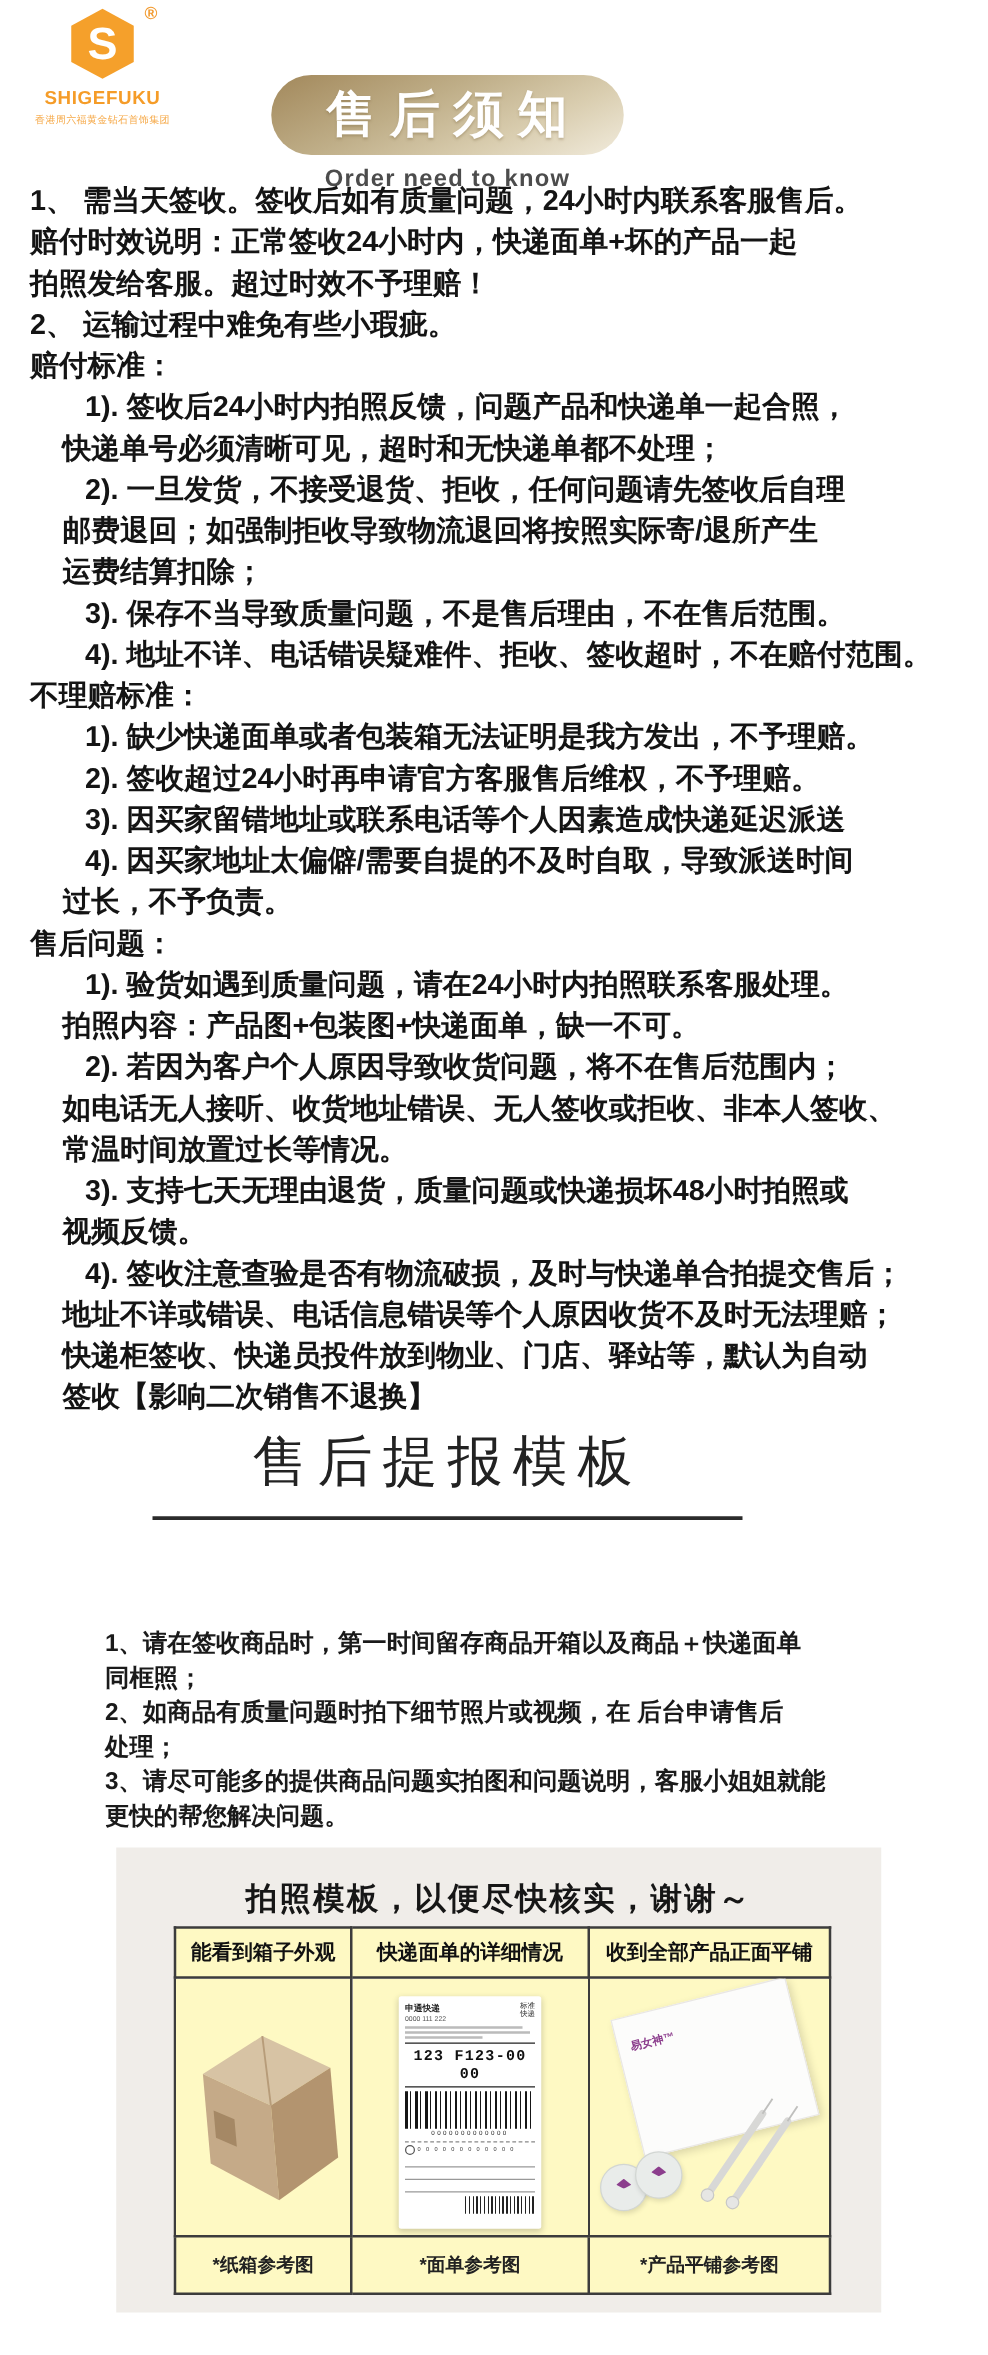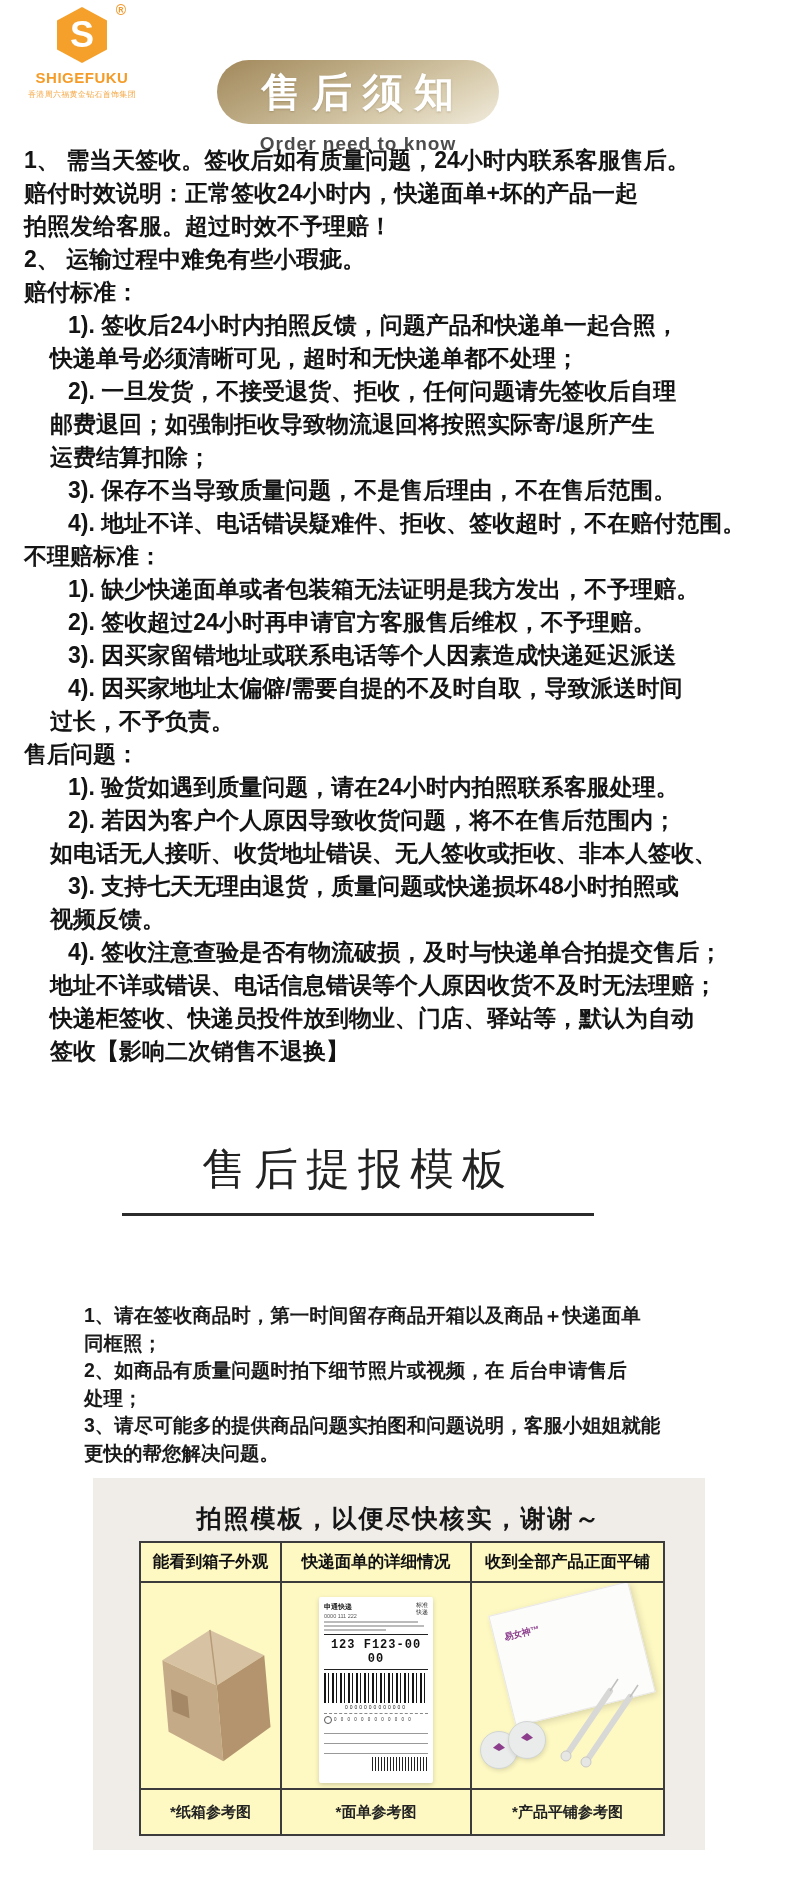--- a/index.html
+++ b/index.html
@@ -114,22 +114,24 @@
     <div class="nl ind1">3). 保存不当导致质量问题，不是售后理由，不在售后范围。</div>
     <div class="nl ind1">4). 地址不详、电话错误疑难件、拒收、签收超时，不在赔付范围。</div>
     <div class="nl ind0">不理赔标准：</div>
     <div class="nl ind1">1). 缺少快递面单或者包装箱无法证明是我方发出，不予理赔。</div>
     <div class="nl ind1">2). 签收超过24小时再申请官方客服售后维权，不予理赔。</div>
     <div class="nl ind1">3). 因买家留错地址或联系电话等个人因素造成快递延迟派送</div>
     <div class="nl ind1">4). 因买家地址太偏僻/需要自提的不及时自取，导致派送时间</div>
     <div class="nl ind2">过长，不予负责。</div>
     <div class="nl ind0">售后问题：</div>
     <div class="nl ind1">1). 验货如遇到质量问题，请在24小时内拍照联系客服处理。</div>
+    <div class="nl ind2">拍照内容：产品图+包装图+快递面单，缺一不可。</div>
     <div class="nl ind1">2). 若因为客户个人原因导致收货问题，将不在售后范围内；</div>
     <div class="nl ind2">如电话无人接听、收货地址错误、无人签收或拒收、非本人签收、</div>
+    <div class="nl ind2">常温时间放置过长等情况。</div>
     <div class="nl ind1">3). 支持七天无理由退货，质量问题或快递损坏48小时拍照或</div>
     <div class="nl ind2">视频反馈。</div>
     <div class="nl ind1">4). 签收注意查验是否有物流破损，及时与快递单合拍提交售后；</div>
     <div class="nl ind2">地址不详或错误、电话信息错误等个人原因收货不及时无法理赔；</div>
     <div class="nl ind2">快递柜签收、快递员投件放到物业、门店、驿站等，默认为自动</div>
     <div class="nl ind2">签收【影响二次销售不退换】</div>
   </div>
 
   <div class="tpl-head">
     <div class="tpl-title">售后提报模板</div>

